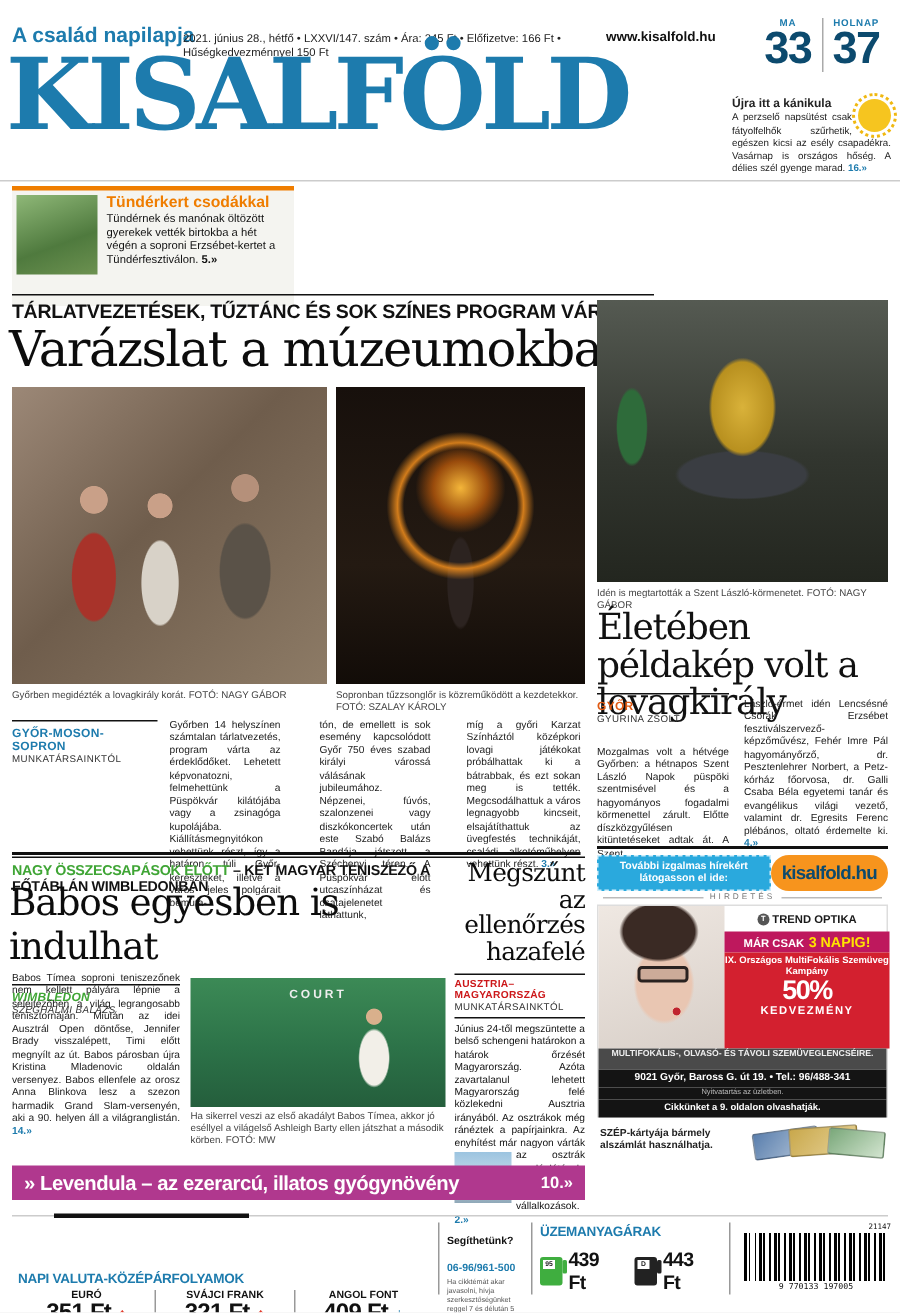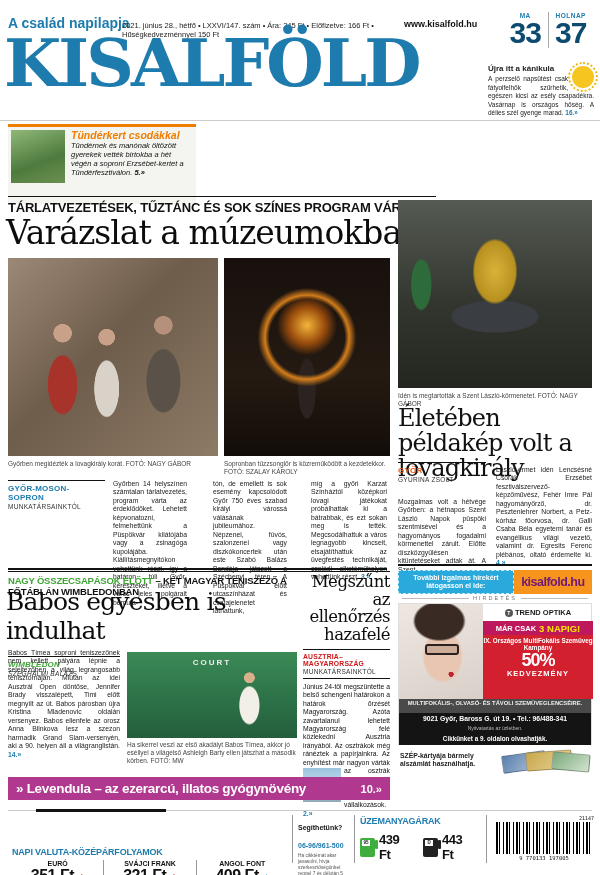--- a/index.html
+++ b/index.html
@@ -20,21 +20,21 @@
   .wx-cell { flex:1; text-align:center; }
   .wx-cell + .wx-cell { border-left:1px solid #aaa; }
   .wx-label { font-size:6.5px; font-weight:bold; color:#1d7bad; letter-spacing:.5px; }
   .wx-temp { font-size:30px; font-weight:bold; color:#0c4a6e; line-height:.95; letter-spacing:-1px; }
   .wx-blurb { left:488px; top:64px; width:106px; font-size:6.5px; line-height:1.3; color:#222; text-align:justify; }
   .wx-title { font-size:8px; font-weight:bold; margin-bottom:1px; }
   .sun { float:right; width:22px; height:22px; margin:2px 0 2px 4px; background:#f6c51f; border-radius:50%; outline:2px dotted #f0b810; outline-offset:2px; }
   .hdr-line { left:0; top:120px; width:600px; height:1px; background:#ccc; }
 
   
-  .teaser { top:124px; height:80px; background:#f4f4f0; display:flex;font-style:italic; }
+  .teaser { top:124px; height:80px; background:#f4f4f0; display:flex; }
   .t1 { left:8px; width:188px; border-top:3px solid #ef7d00; }
   .t2 { left:202px; width:188px; border-top:3px solid #d4006a; }
   .t3 { left:396px; width:196px; border-top:3px solid #3fa535; }
   .t-img { width:54px; height:53px; margin:3px; flex:none; }
   .t-body { padding:3px 5px 0 3px; }
   .t-title { font-size:10.5px; font-weight:bold; line-height:1.05; margin-bottom:1px; }
   .t1 .t-title { color:#ef7d00; } .t2 .t-title { color:#d4006a; } .t3 .t-title { color:#3fa535; }
   .t-text { font-size:7.5px; line-height:1.18; color:#111; }
   .ti1 { background:linear-gradient(160deg,#8fb878 0%,#4f7a3e 60%,#6c9150 100%); }
   .ti2 { background:linear-gradient(150deg,#e8e4e0 0%,#cfc8c2 45%,#9b8f86 100%); }
@@ -86,22 +86,22 @@
   .sa-intro .sec-label { color:#e05a13; }
   .sa-c1 { left:398px; top:498px; width:88px; }
   .sa-c2 { left:496px; top:466px; width:96px; }
   .sa-rule { left:398px; top:564px; width:194px; height:2px; }
 
   
   .promo { left:398px; top:570px; width:194px; height:24px; display:flex; }
   .promo-blue { flex:1.35; background:#2aa9dd; color:#fff; font-size:7px; font-weight:bold; text-align:center;
                 display:flex; align-items:center; justify-content:center; padding:2px 4px;
                 border:1px dashed #cfeefb; line-height:1.2; }
-  .promo-orange { flex:1; background:#f7941d; color:#701a75; font-weight:bold; font-size:12.5px;
-                display:flex; align-items:center; justify-content:center; letter-spacing:-.5px; }
+  .promo-orange { flex:1; background:#f7941d; color:#0c4a6e; font-weight:bold; font-size:12.5px;
+                display:flex; align-items:center; justify-content:center; letter-spacing:-.5px;border-radius:12px; }
 
   
   .tn-rule { left:8px; top:571px; width:382px; height:1px; }
   .tn-kicker { left:8px; top:575px; width:290px; font-size:9.5px; font-weight:bold; letter-spacing:-.2px; }
   .tn-kicker .hl { color:#3fa535; }
   .tn-head { left:6px; top:587px; width:300px; font-size:25px; letter-spacing:-.8px; color:#0c0c0c; }
   .tn-intro { left:8px; top:656px; width:112px;font-style:italic; }
   .tn-intro .sec-label { color:#3fa535; }
   .tn-body { left:8px; top:649px; width:112px; height:122px; }
   .tn-photo { left:127px; top:652px; width:170px; height:86px;

